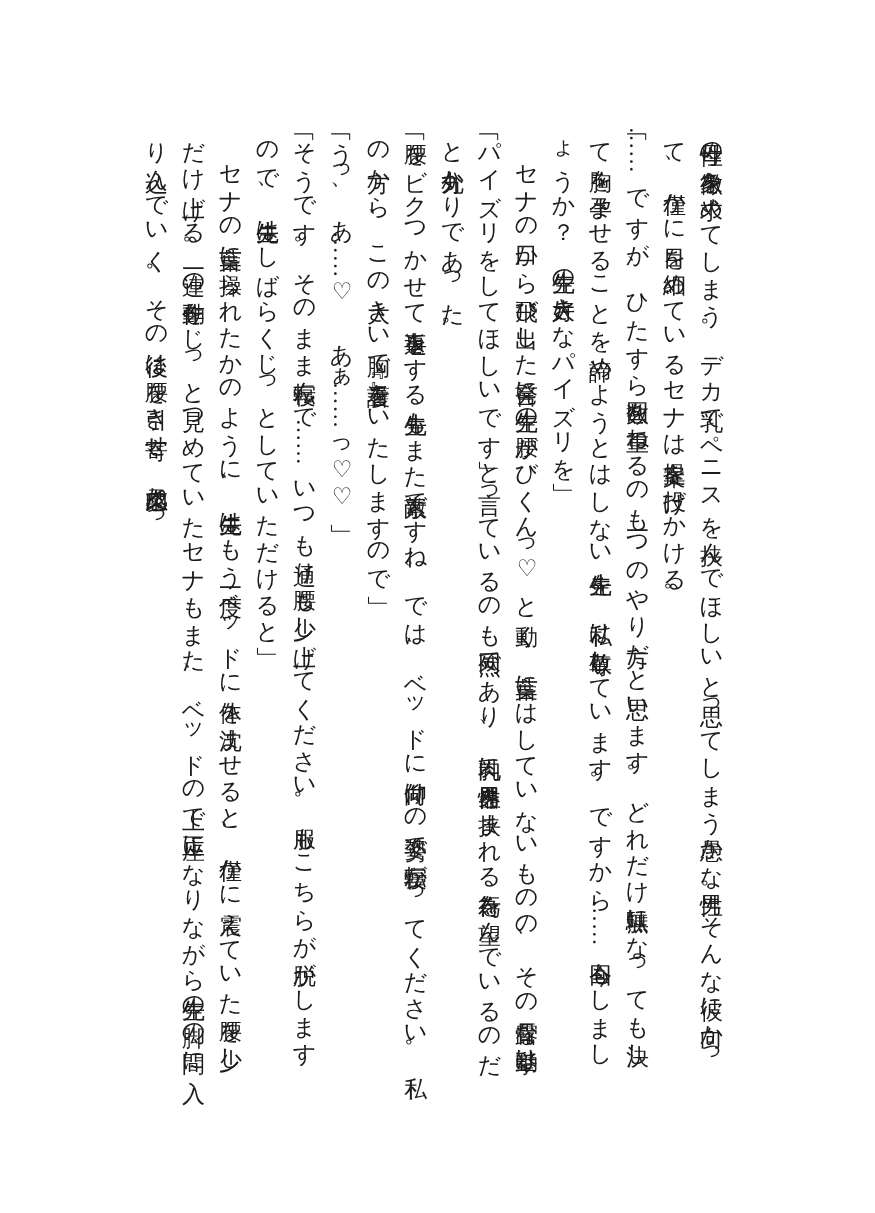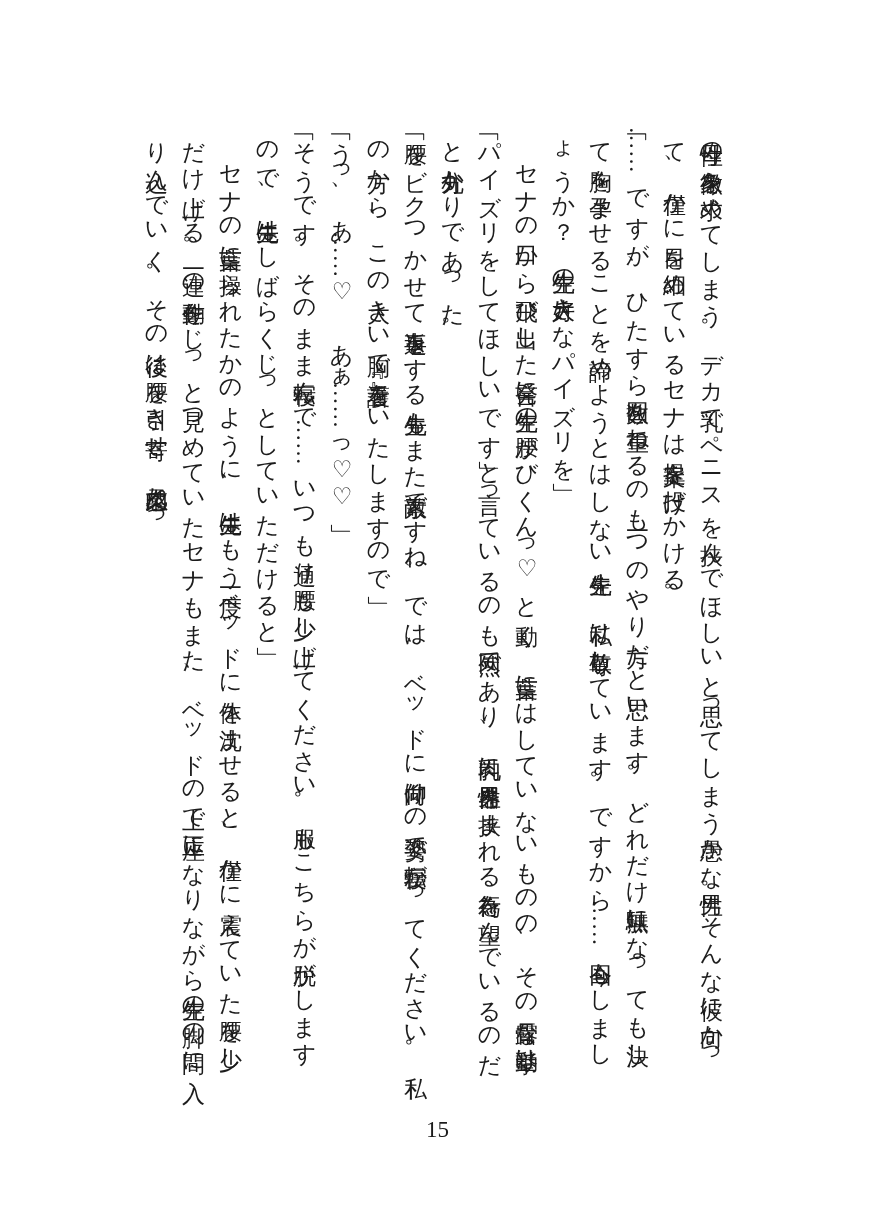--- a/index.html
+++ b/index.html
@@ -50,14 +50,13 @@
 <div class="page">
   <div class="text-block">
     <p class="para">母性の象徴を求めてしまう。デカ乳でペニスを挟んでほしいと思ってしまう愚かな男性。そんな彼に向かって、僅かに目を細めているセナは提案を投げかける。</p>
     <p class="para">「……ですが、ひたすら回数を重ねるのも一つのやり方だと思います。どれだけ無駄になっても決して胸を孕ませることを諦めようとはしない先生を、私は尊敬しています。ですから……今回もしましょうか？　先生の大好きなパイズリを」</p>
     <p class="para indent">セナの口から飛び出した発言に先生の腰がびくんっ♡と動く。言葉にはしていないものの、その露骨な挙動は「パイズリをしてほしいです」と言っているのも同然であり、乳肉に男性器を挟まれる行為を望んでいるのだと丸分かりであった。</p>
     <p class="para">「腰をビクつかせて返事をする先生もまた素敵ですね。では、ベッドに仰向けの姿勢で寝転がってください。私の方から、この大きい胸で『看護』をいたしますので」</p>
     <p class="para">「うっ、あ……♡　あぁ……っ♡♡」</p>
     <p class="para">「そうです。そのまま寝転んで……いつも通り腰も少し上げてください。服もこちらが脱がしますので、先生はしばらくじっとしていただけると」</p>
     <p class="para indent">セナの言葉に操られたかのように、先生はもう一度ベッドに体を沈ませると、僅かに震えていた腰を少しだけ上げる。一連の動作をじっと見つめていたセナもまた、ベッドの上で正座になりながら先生の脚の間に入り込んでいく。その後は腰を引き寄せ、柔肉感たっ</p>
   </div>
-  <div class="page-number">15</div>
 </div>
 
 </body></html>

